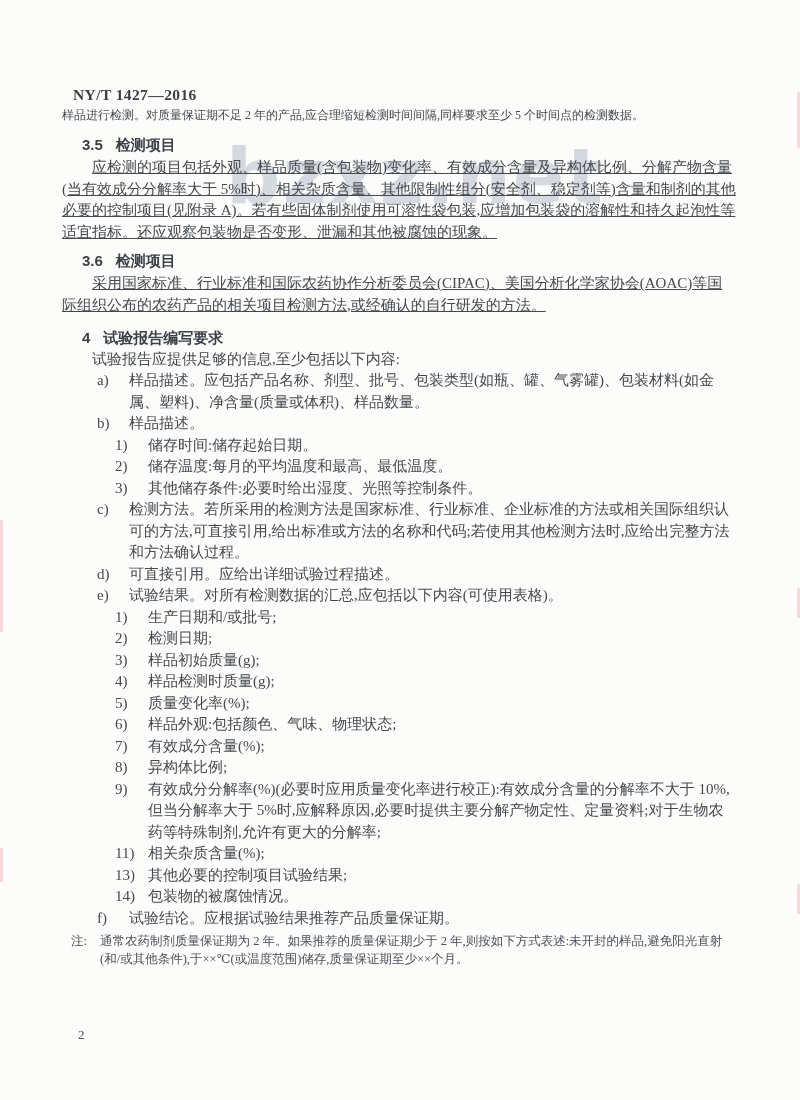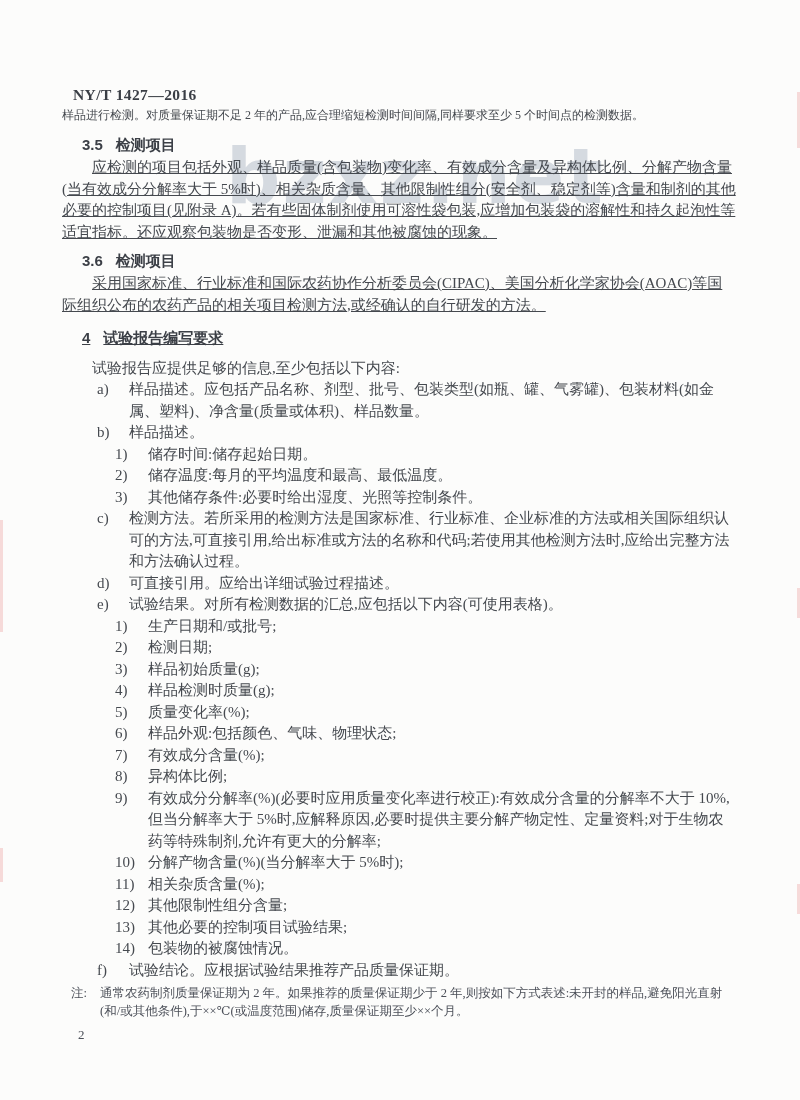--- a/index.html
+++ b/index.html
@@ -20,22 +20,22 @@
     margin-left:11px; font-weight:bold; font-size:15.5px;
     letter-spacing:0.4px; color:#3a3e45;margin-top:20px;
   }
   .intro { font-size:12px; line-height:23px; }
   .sec {
     margin-top:9px; font-family:"Liberation Sans","DejaVu Sans",sans-serif;
     font-weight:bold; font-size:15px; color:#3b3f46;
   }
   .sec .sec-num { margin-right:13px;margin-left:20px; }
   .para { margin-top:2px; font-size:15px; line-height:21.5px; text-indent:2em;text-decoration:underline; }
-  .sec4 { margin-top:13px;text-decoration:underline; }
-  .lead { margin-top:9px; font-size:15px; line-height:22px; text-indent:2em; }
+  .sec4 { margin-top:13px; }
+  .lead { font-size:15px; line-height:22px; text-indent:2em; }
   .item { position:relative; padding-left:67px; font-size:15px; line-height:21.5px; }
   .item .lbl { position:absolute; left:35px; top:0; }
   .sub { position:relative; padding-left:86px; font-size:15px; line-height:21.5px; }
   .sub .num { position:absolute; left:53px; top:0; }
   .note { position:relative; margin-top:3px; padding-left:38px; font-size:12.5px; line-height:18px; color:#4b4f58; }
   .note .note-lbl { position:absolute; left:9px; top:0; }
   .page-number { position:absolute; left:78px; top:1027px; z-index:1; font-size:13px; color:#4b4f58; }
   .artifact { position:absolute; z-index:2; pointer-events:none; background:rgba(233,146,146,0.32); }
   .art-1 { left:0;   top:520px; width:3px; height:112px; }
   .art-2 { left:0;   top:848px; width:3px; height:34px;  }
@@ -143,30 +143,22 @@
     </div>
     <div class="sub">
       <span class="num">8)</span>
       <span>异构体比例;</span>
     </div>
     <div class="sub">
       <span class="num">9)</span>
       <span>有效成分分解率(%)(必要时应用质量变化率进行校正):有效成分含量的分解率不大于 10%,但当分解率大于 5%时,应解释原因,必要时提供主要分解产物定性、定量资料;对于生物农药等特殊制剂,允许有更大的分解率;</span>
     </div>
     <div class="sub">
-      <span class="num">10)</span>
-      <span>分解产物含量(%)(当分解率大于 5%时);</span>
-    </div>
-    <div class="sub">
       <span class="num">11)</span>
       <span>相关杂质含量(%);</span>
-    </div>
-    <div class="sub">
-      <span class="num">12)</span>
-      <span>其他限制性组分含量;</span>
     </div>
     <div class="sub">
       <span class="num">13)</span>
       <span>其他必要的控制项目试验结果;</span>
     </div>
     <div class="sub">
       <span class="num">14)</span>
       <span>包装物的被腐蚀情况。</span>
     </div>
 

